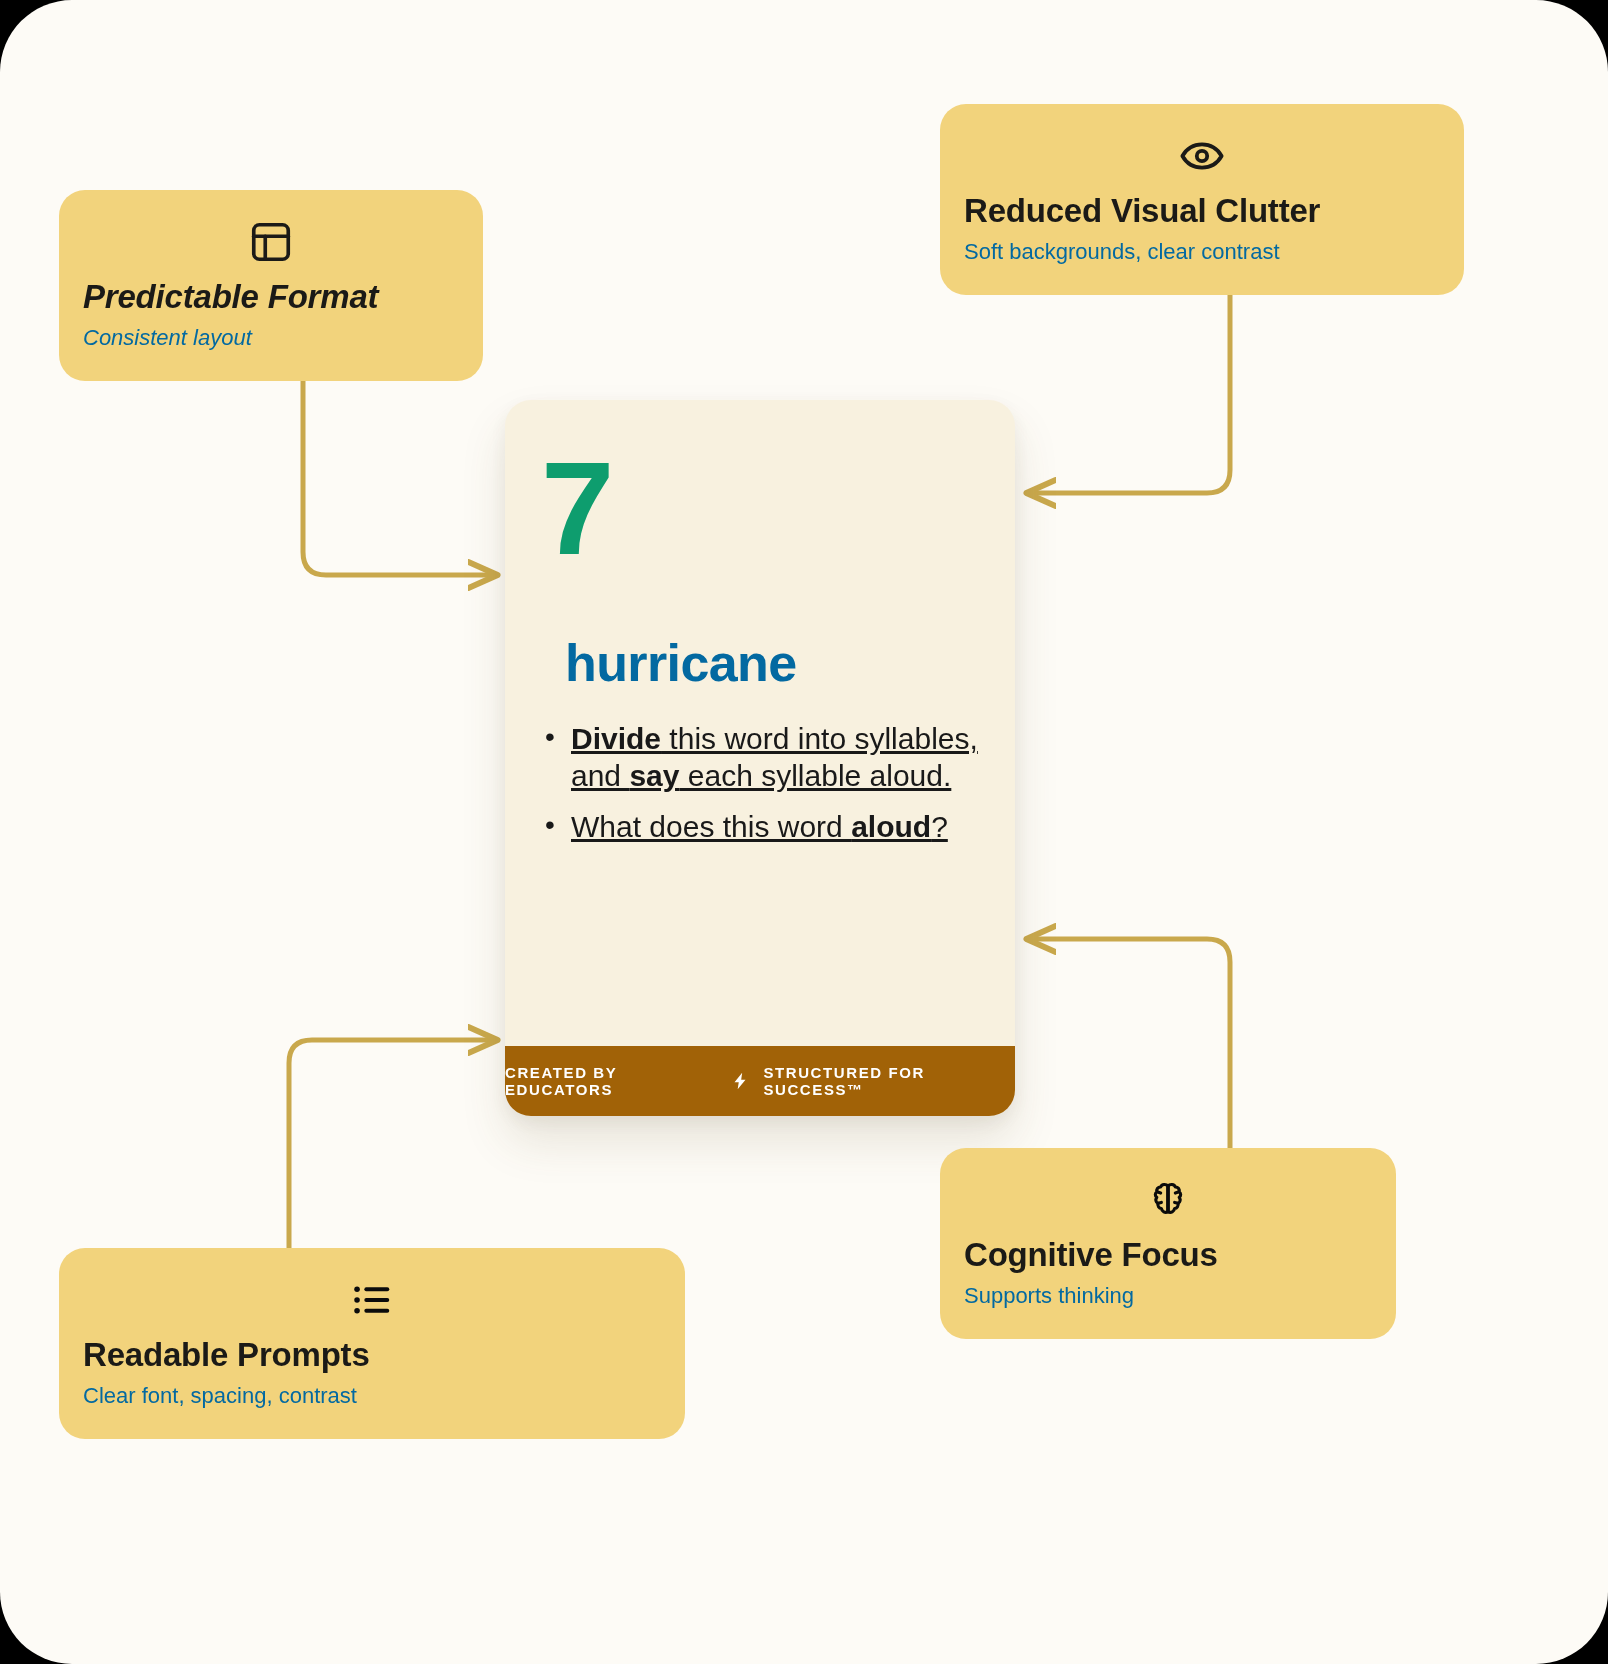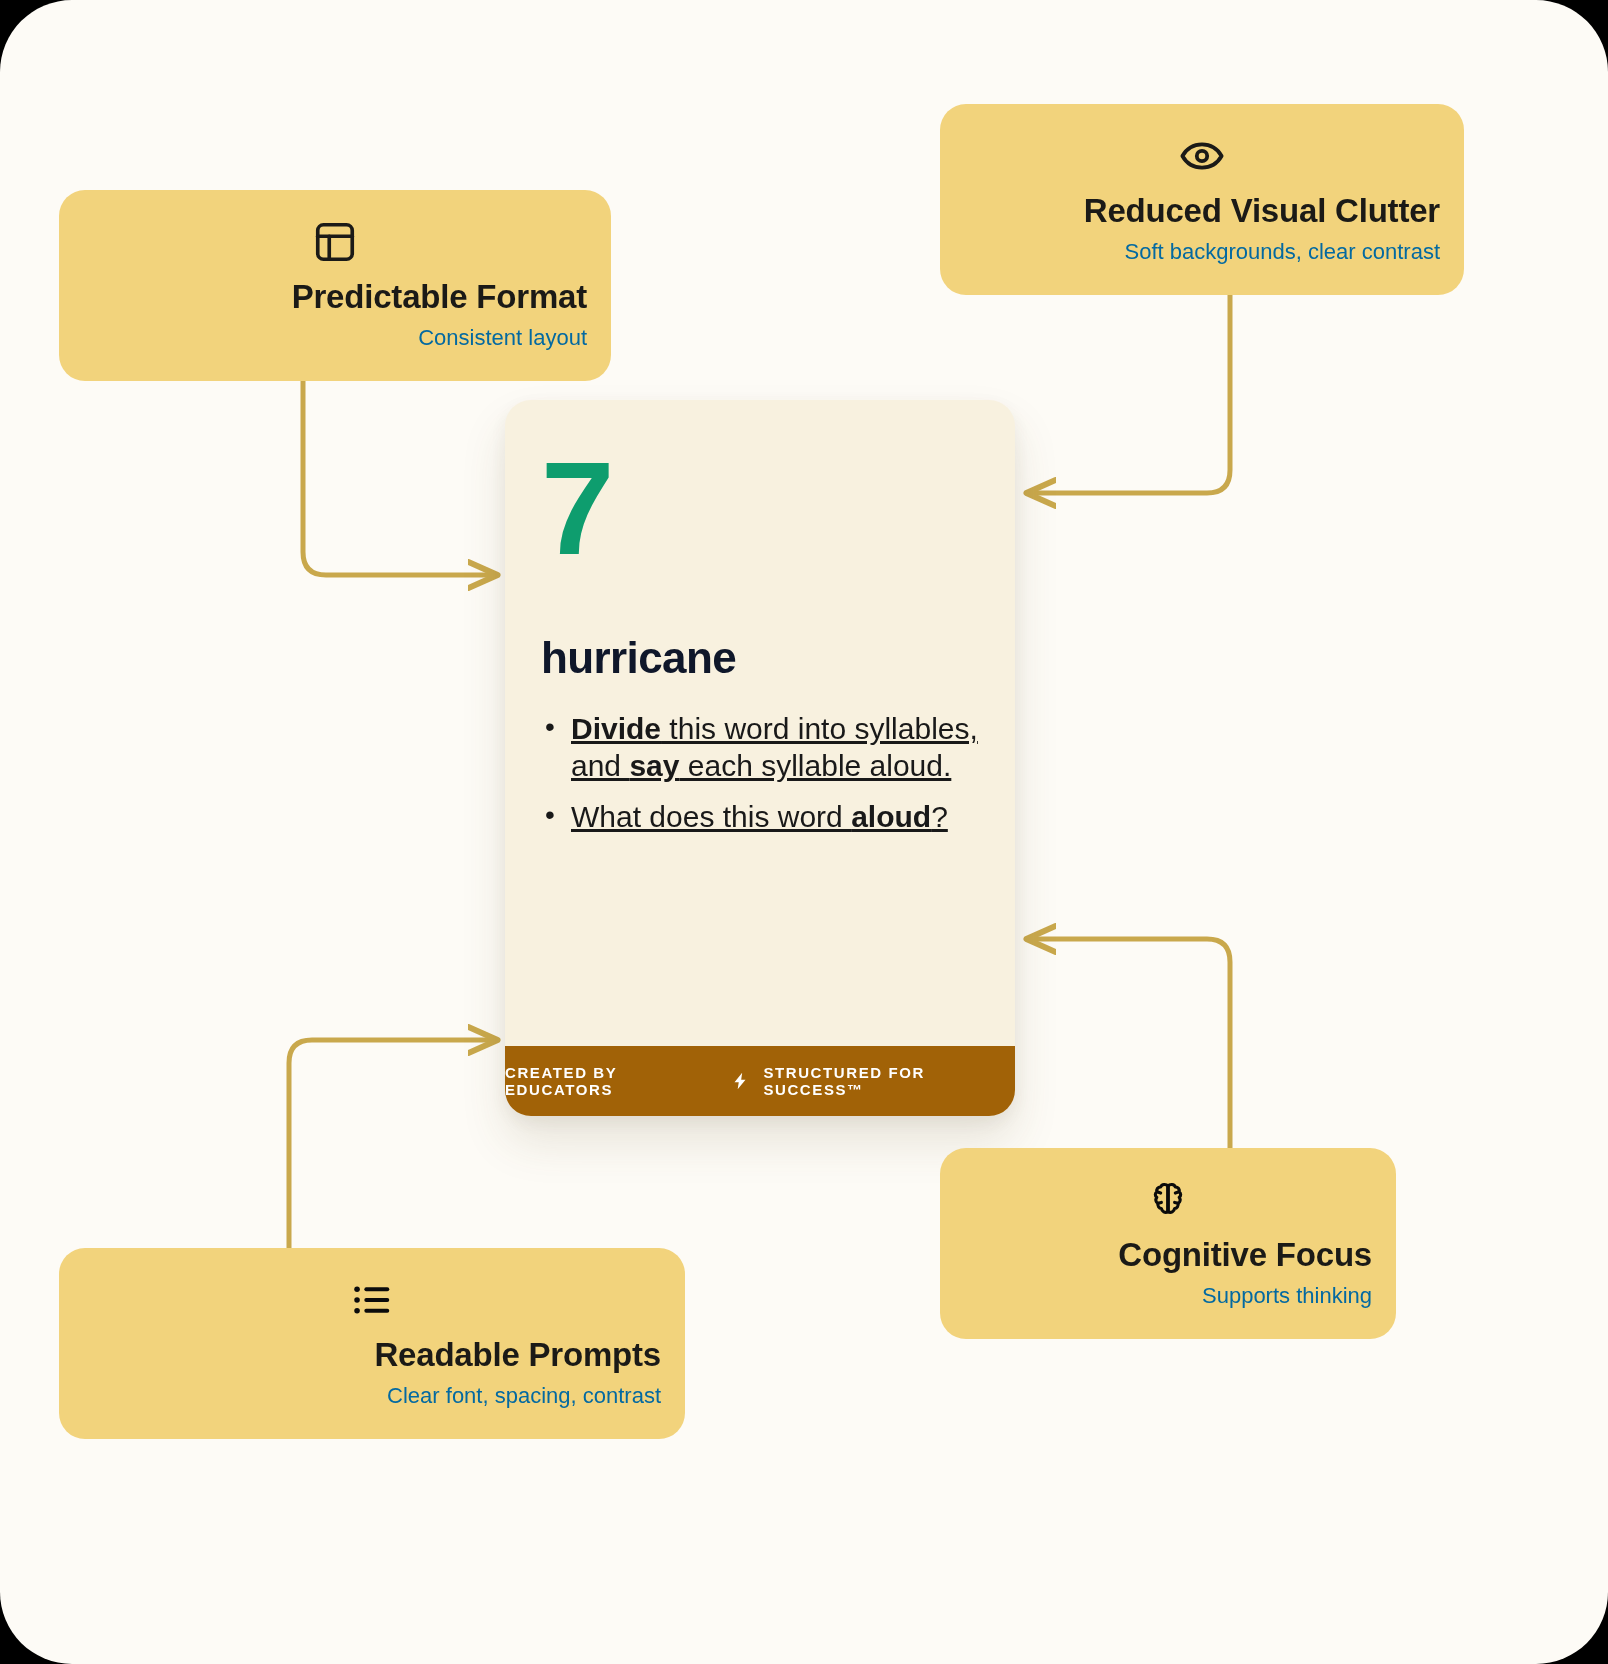--- a/index.html
+++ b/index.html
@@ -32,21 +32,21 @@
     pointer-events: none;
   }
 
   
   .callout {
     position: absolute;
     background: #F2D37C;
     border-radius: 26px;
     box-sizing: border-box;
     padding: 26px 24px 30px 24px;
-    text-align: right;
+    text-align: left;
     color: #1B1A17;
   }
   .callout .icon-wrap {
     display: flex;
     align-items: center;
     justify-content: center;
     height: 52px;
     margin-bottom: 10px;
   }
   .callout .c-title {
@@ -57,21 +57,21 @@
     color: #1B1A17;
   }
   .callout .c-sub {
     font-size: 22px;
     font-weight: normal;
     line-height: 1.2;
     margin-top: 9px;
     color: #0369a1;
   }
 
-  #callout-predictable-format { left: 59px;  top: 190px;  width: 552px; }
+  #callout-predictable-format { left: 59px;  top: 190px;  width: 424px; font-style: italic; }
   #callout-reduced-clutter    { left: 940px; top: 104px;  width: 524px; }
   #callout-readable-prompts   { left: 59px;  top: 1248px; width: 626px; }
   #callout-cognitive-focus    { left: 940px; top: 1148px; width: 456px; }
 
   
   #flashcard {
     position: absolute;
     left: 505px;
     top: 400px;
     width: 510px;
@@ -90,25 +90,26 @@
     box-sizing: border-box;
   }
   #card-number {
     font-size: 132px;
     line-height: 0.95;
     font-weight: bold;
     color: #0E9D6E;
     letter-spacing: -2px;
   }
   #card-word {
-    font-size: 44px;
-    font-weight: bold;
-    color: #0f172a;
+    font-size: 52px;
+    font-weight: bold;
+    color: #0369a1;
     margin-top: 62px;
     letter-spacing: -0.6px;
+    margin-left: 24px;
   }
   #card-prompts {
     list-style: none;
     margin: 28px 0 0 0;
     padding: 0;
   }
   #card-prompts li {
     position: relative;
     padding-left: 30px;
     font-size: 30px;

